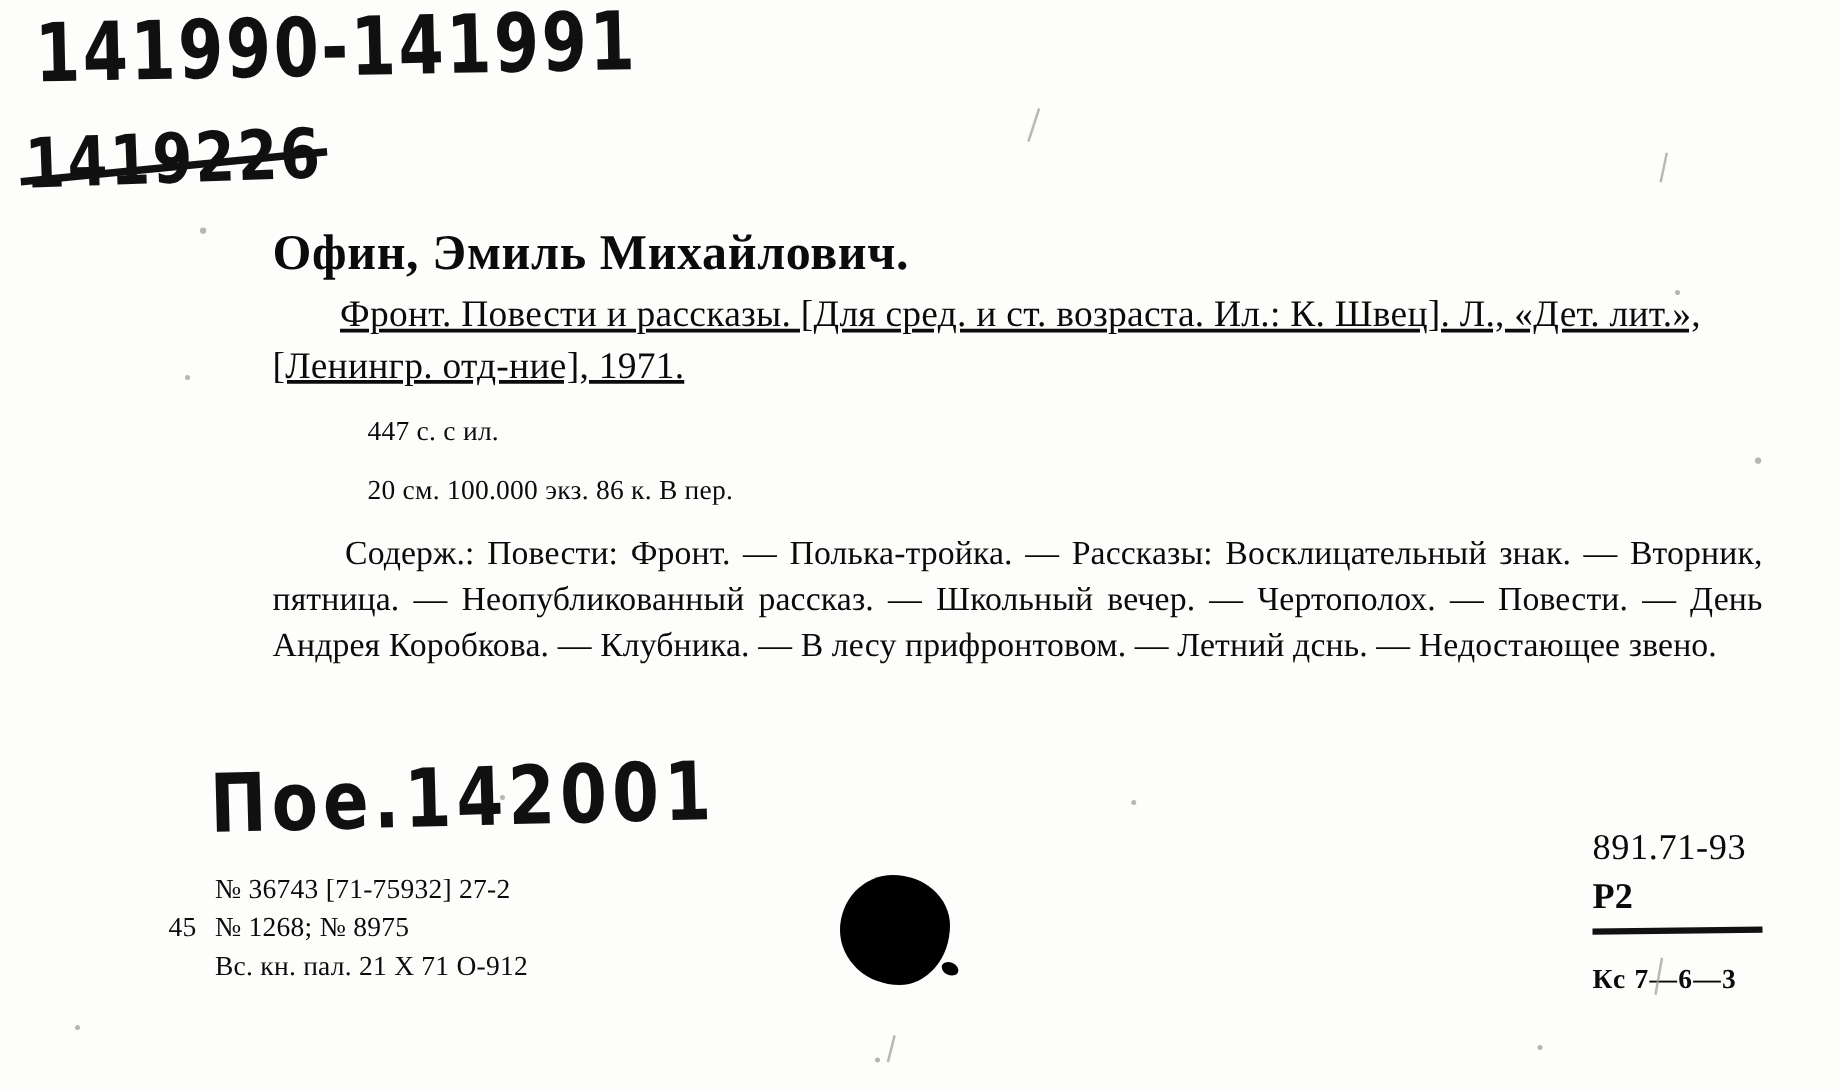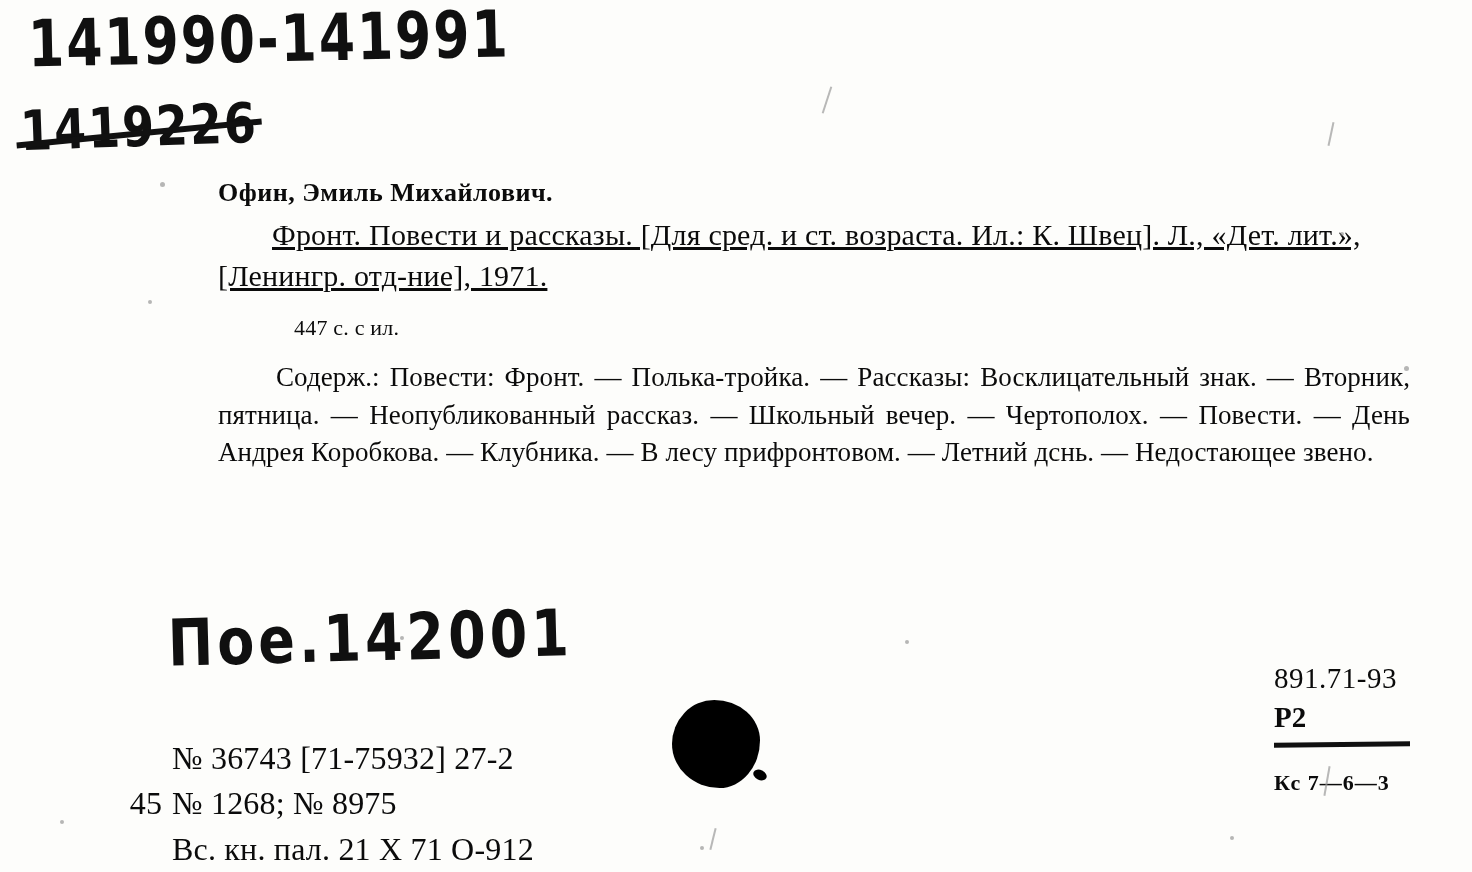--- a/index.html
+++ b/index.html
@@ -66,21 +66,21 @@
 
   
   #body-block {
     position: absolute;
     left: 218px;
     top: 178px;
     width: 1192px;
   }
   .author {
     font-weight: 700;
-    font-size: 26px;
+    font-size: 40px;
     letter-spacing: .5px;
     margin: 0 0 6px 0;
   }
   .para {
     font-size: 30px;
     line-height: 1.37;
     margin: 0;
     letter-spacing: .2px;
   }
   .para.indent { text-indent: 54px; text-decoration: underline; }
@@ -98,22 +98,22 @@
     margin: 10px 0 0 0;
     text-indent: 58px;
     letter-spacing: .1px;
     text-align: justify;
   }
 
   
   #footer-left {
     position: absolute;
     left: 120px;
-    top: 736px;
-    font-size: 32px;
+    top: 695px;
+    font-size: 22px;
     line-height: 1.42;
     letter-spacing: .2px;
   }
   #footer-left .row { white-space: nowrap; }
   #footer-left .num45 {
     display: inline-block;
     width: 52px;
     font-weight: 400;
     text-align: center;
   }
@@ -180,20 +180,21 @@
     <span>1419226</span>
     <span class="strike"></span>
   </div>
 
   <div class="hand" id="hand-poe">Поe.142001</div>
 
   <div id="body-block">
     <div class="author">Офин, Эмиль Михайлович.</div>
     <p class="para indent block-title">Фронт. Повести и рассказы. [Для сред.  и ст. возраста. Ил.: К. Швец].        Л., «Дет. лит.», [Ленингр. отд-ние], 1971.</p>
     <p class="phys">447 с. с ил.</p>
+    <p class="phys">20 см. 100.000 экз. 86 к. В пер.</p>
     <p class="contents">Содерж.: Повести:  Фронт. — Полька-тройка. — Рассказы: Восклицательный знак. — Вторник, пятница. — Неопубликованный рассказ. — Школьный    вечер. — Чертополох. — Повести. — День Андрея Коробкова. — Клубника. — В лесу прифронтовом. — Летний дснь. — Недостающее звено.</p>
   </div>
 
   <div id="footer-left">
     <div class="row">
       <span class="pad"></span><span>№ 36743 [71-75932] 27-2</span>
     </div>
     <div class="row">
       <span class="num45">45</span><span>№ 1268; № 8975</span>
     </div>

